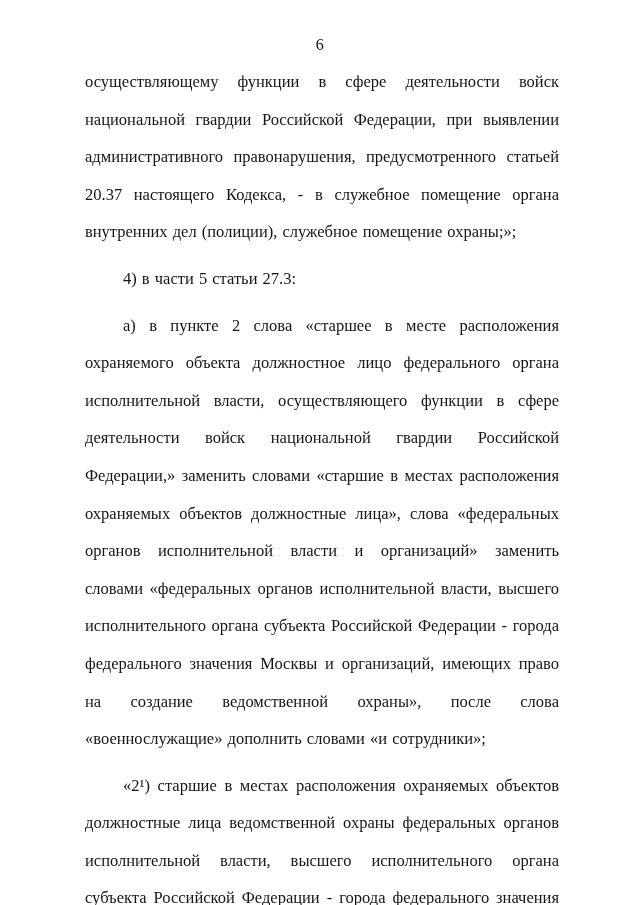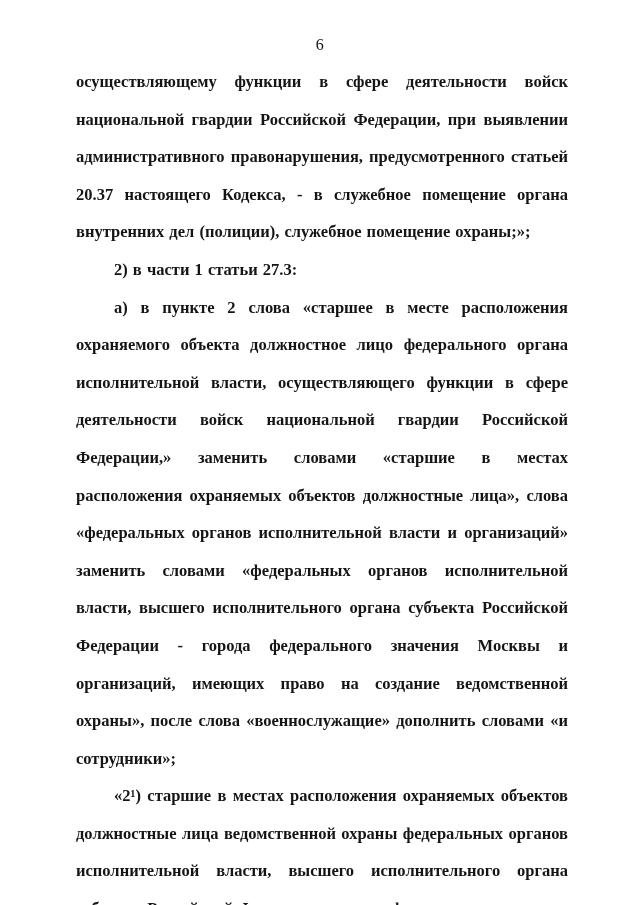--- a/index.html
+++ b/index.html
@@ -24,33 +24,32 @@
     letter-spacing: 0.5px;
   }
   .content {
     margin: 9px 72px 0 76px;
     font-size: 16.5px;
     line-height: 37.6px;
     text-align: justify;
     text-justify: inter-word;
   }
   .content p {
-    margin: 0;
+    margin: 9px;
     word-spacing: 1px;
-    font-weight: bold;
   }
   .content p.indent {
     text-indent: 38px;
   }
 </style>
 </head>
 <body>
 
 <div class="page">
   <div class="page-number">6</div>
 
   <div class="content">
     <p>осуществляющему функции в сфере деятельности войск национальной гвардии Российской Федерации, при выявлении административного правонарушения, предусмотренного статьей 20.37 настоящего Кодекса, - в служебное помещение органа внутренних дел (полиции), служебное помещение охраны;»;</p>
-    <p class="indent">2) в части 1 статьи 27.3:</p>
+    <p class="indent">4) в части 5 статьи 27.3:</p>
     <p class="indent">а) в пункте 2 слова «старшее в месте расположения охраняемого объекта должностное лицо федерального органа исполнительной власти, осуществляющего функции в сфере деятельности войск национальной гвардии Российской Федерации,» заменить словами «старшие в местах расположения охраняемых объектов должностные лица», слова «федеральных органов исполнительной власти и организаций» заменить словами «федеральных органов исполнительной власти, высшего исполнительного органа субъекта Российской Федерации - города федерального значения Москвы и организаций, имеющих право на создание ведомственной охраны», после слова «военнослужащие» дополнить словами «и сотрудники»;</p>
     <p class="indent">«2¹) старшие в местах расположения охраняемых объектов должностные лица ведомственной охраны федеральных органов исполнительной власти, высшего исполнительного органа субъекта Российской Федерации - города федерального значения Москвы и</p>
   </div>
 </div>
 
 </body></html>

